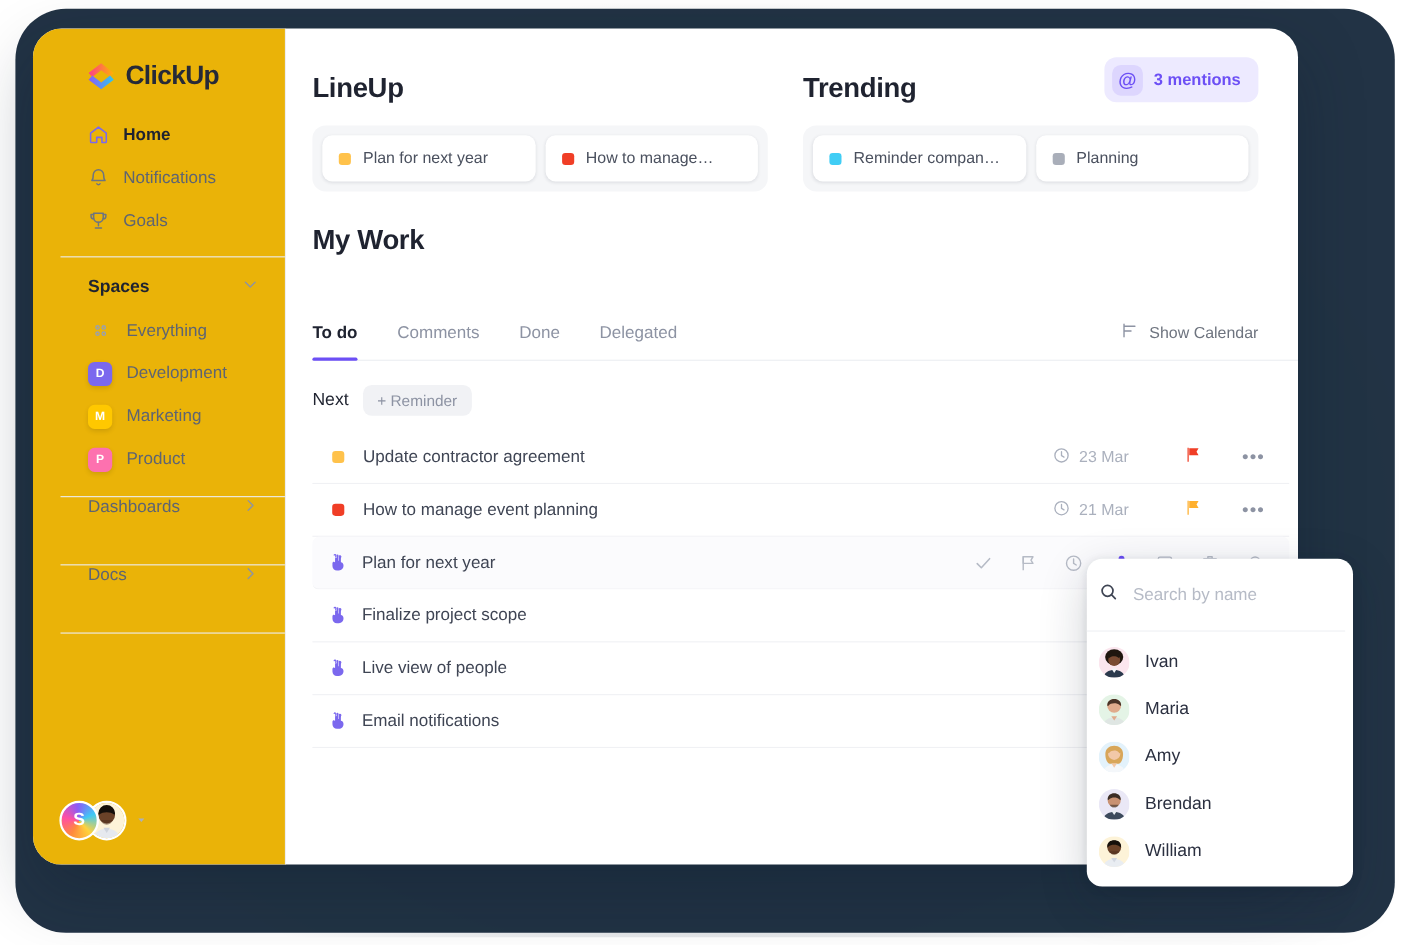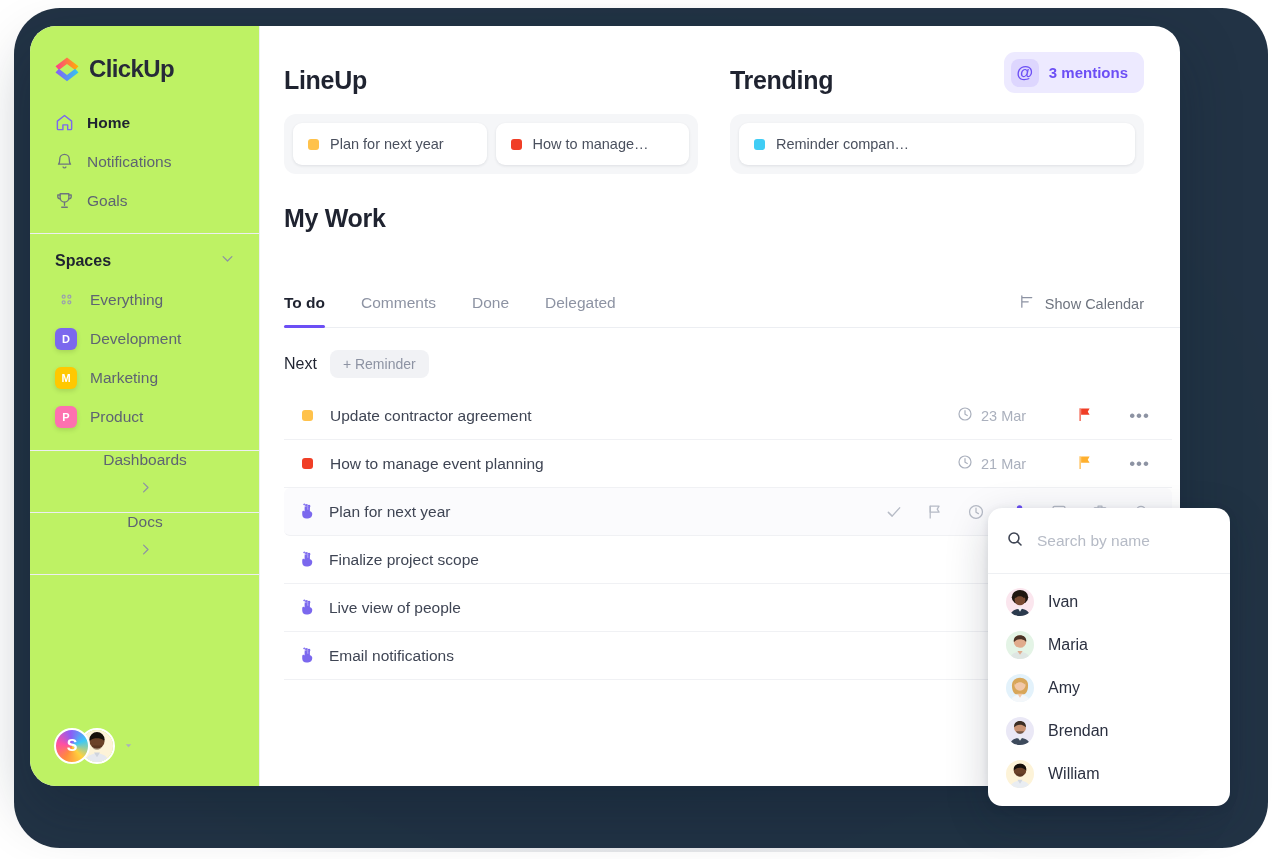--- a/index.html
+++ b/index.html
@@ -33,24 +33,25 @@
     width: 1150px; height: 760px;
     background: #ffffff;
     border-radius: 26px;
     overflow: hidden;
     display: flex;
     box-shadow: 0 24px 60px rgba(14,28,44,.30);
   }
   
   #sidebar {
     width: 230px; height: 100%;
-    background: #bef264;
+    background: #eab308;
     border-right: 1px solid #edeef2;
     position: relative;
     flex: 0 0 230px;
+    padding-left: 25px;
   }
   .logo-row {
     display: flex; align-items: center; gap: 9px;
     padding: 29px 0 0 24px;
   }
   .logo-mark { width: 26px; height: 26px; display:block; }
   .logo-text {
     font-size: 24px; font-weight: bold; letter-spacing: -.6px;
     color: #262a38;
   }
@@ -81,22 +82,22 @@
   .space-item .nm { font-size: 15.5px; color: #5e6472; }
   .space-badge {
     width: 22px; height: 22px; border-radius: 6px;
     color:#fff; font-size: 11px; font-weight: bold;
     display:flex; align-items:center; justify-content:center;
     box-shadow: 0 2px 5px rgba(0,0,0,.12);
   }
   .grid-ico { width: 22px; display:flex; align-items:center; justify-content:center;}
 
   .foot-item {
-    display:flex; align-items:center; justify-content:space-between;
-    height: 48px; padding: 0 24px 0 25px; cursor:pointer;flex-direction:column;
+    display:flex; align-items:flex-start; justify-content:space-between;
+    height: 48px; padding: 0 24px 0 25px; cursor:pointer;
   }
   .foot-item .t { font-size: 15.5px; color: #5e6472; }
 
   .user-dock {
     position: absolute; left: 24px; bottom: 22px;
     display:flex; align-items:center;
   }
   .ava-s {
     width: 36px; height: 36px; border-radius: 50%;
     background: conic-gradient(from 210deg,#ff8a3d,#ff4fa3,#8b5cf6,#3ec9f5,#ffd23d,#ff8a3d);
@@ -396,20 +397,24 @@
         <div class="col-title">Trending</div>
         <div class="mentions">
           <span class="at">@</span>
           <span class="mt">3 mentions</span>
         </div>
         <div class="pill-tray">
           <div class="pill">
             <span class="sq" style="background:#40cdf5"></span>
             <span class="lb">Reminder compan…</span>
           </div>
+          <div class="pill">
+            <span class="sq" style="background:#a9aeb9"></span>
+            <span class="lb">Planning</span>
+          </div>
         </div>
       </div>
     </div>
 
     <div class="mywork-title">My Work</div>
 
     <div class="tabs-row">
       <div class="tabs">
         <div class="tab active">To do</div>
         <div class="tab">Comments</div>

